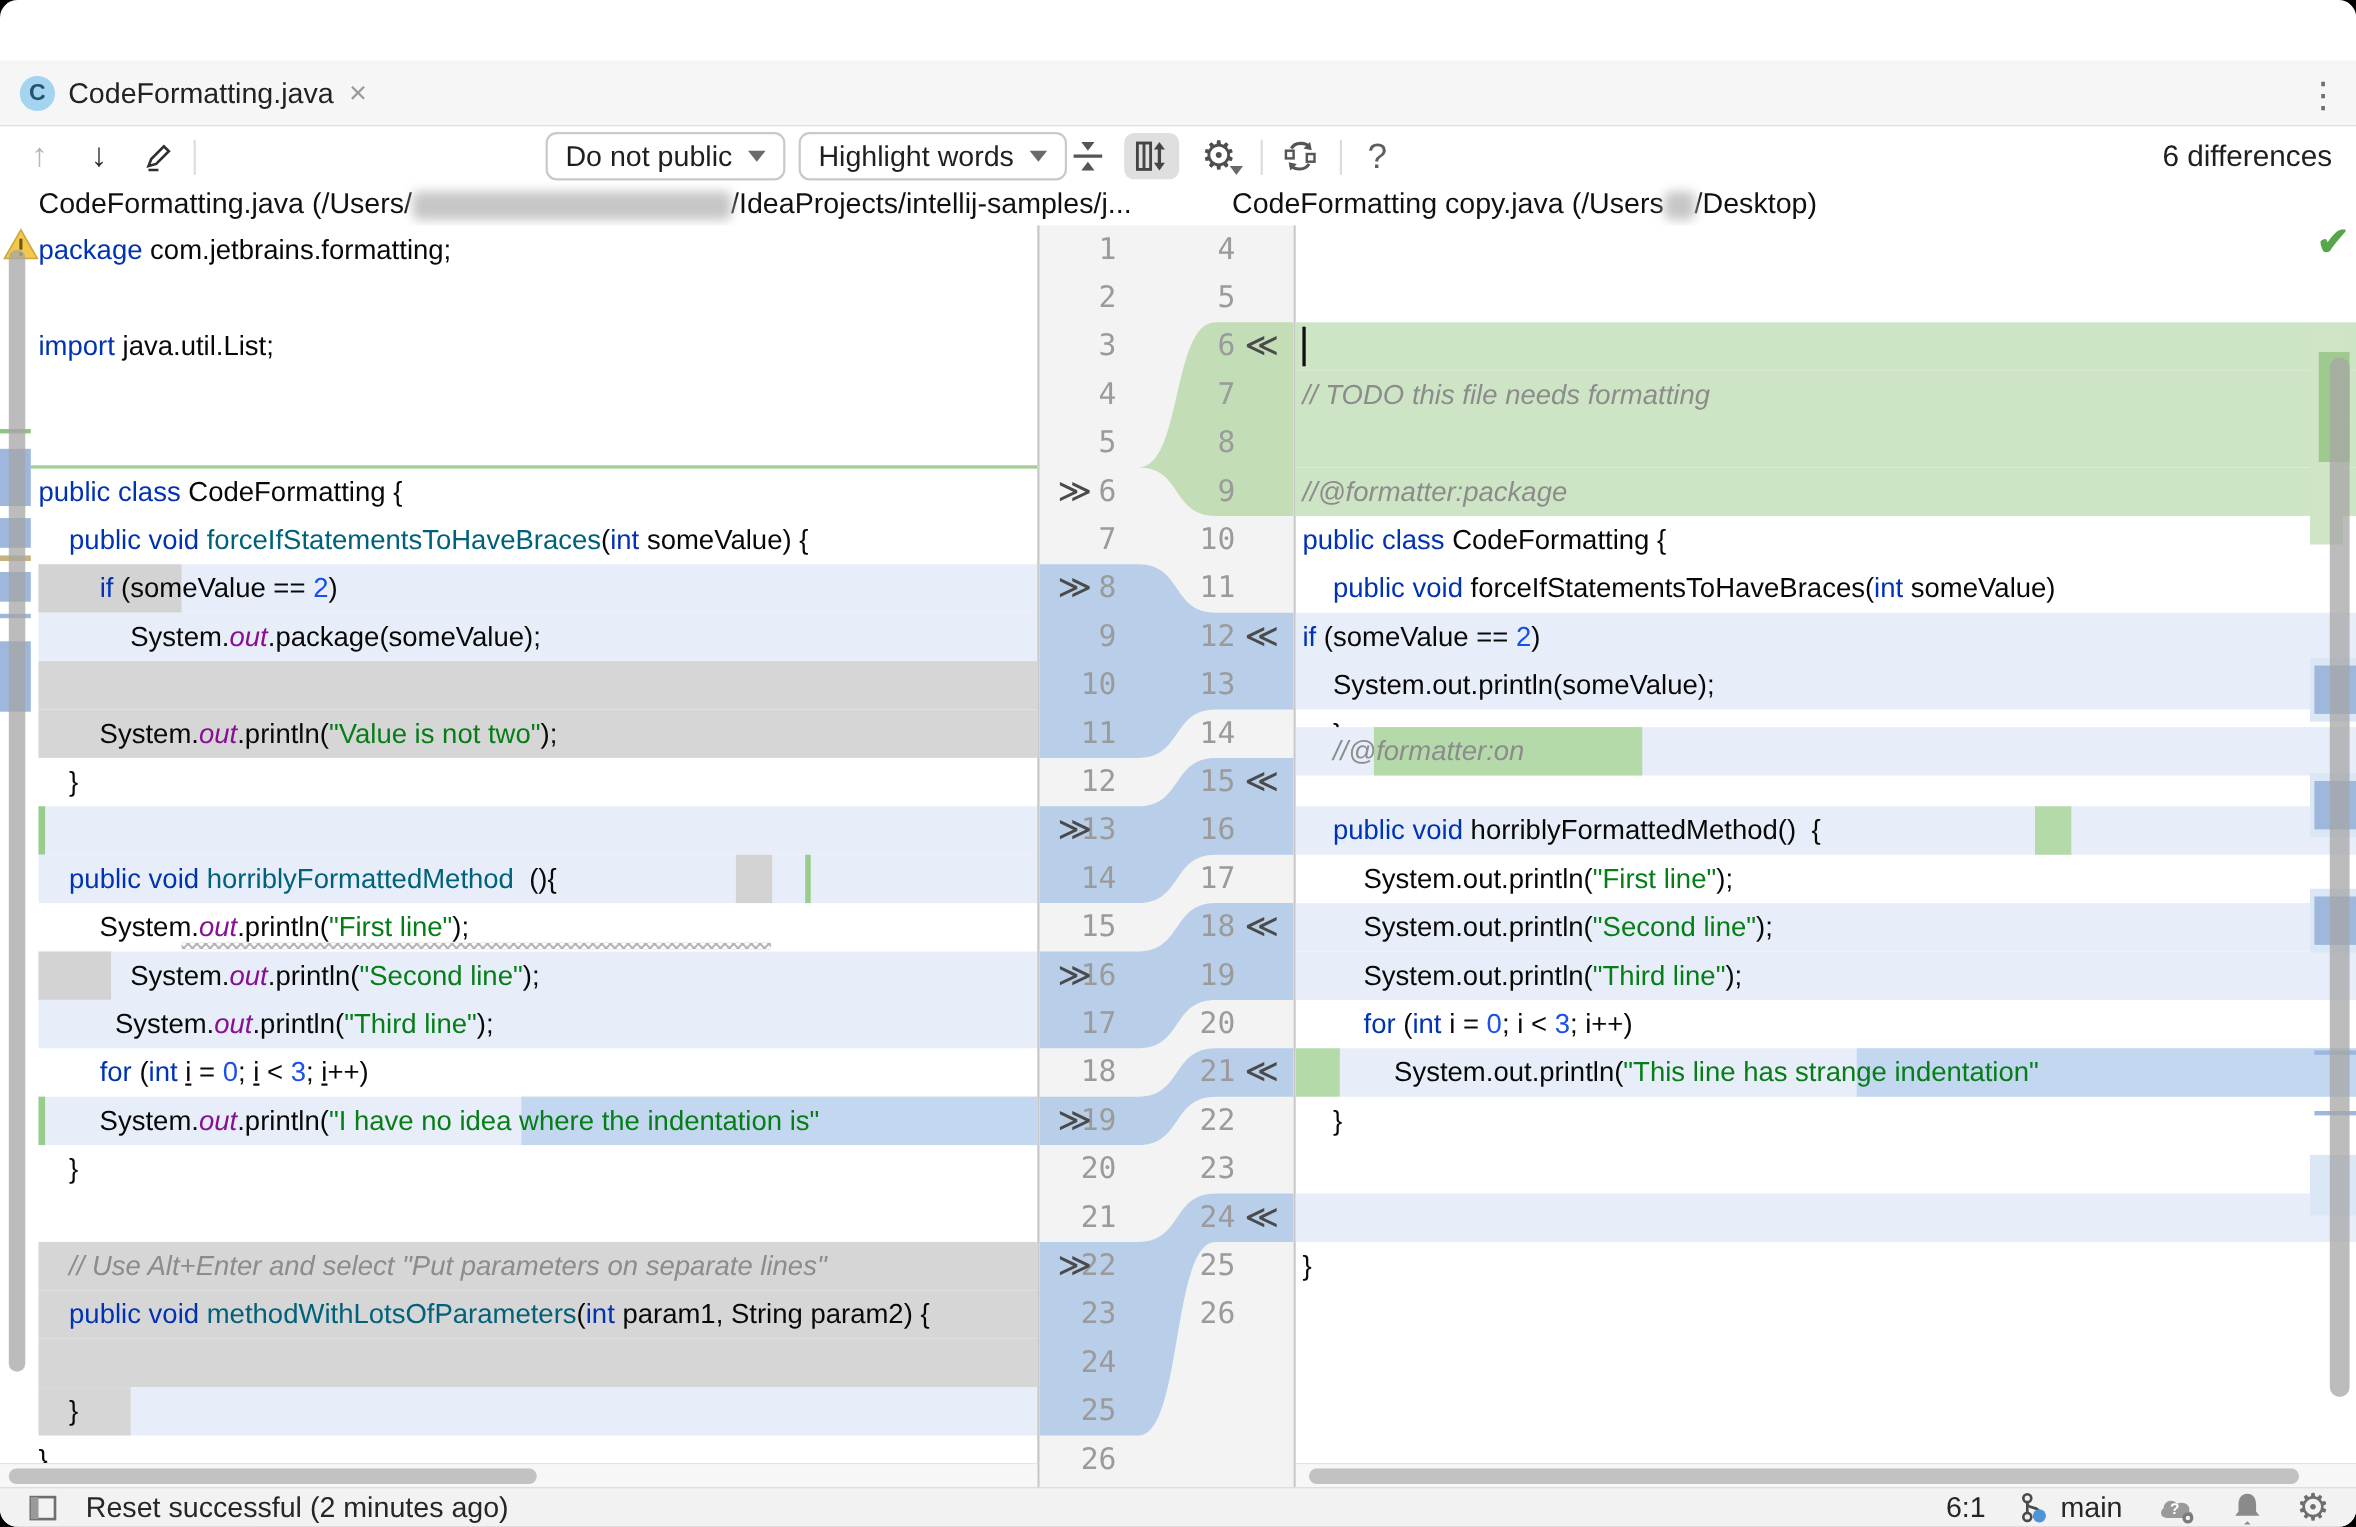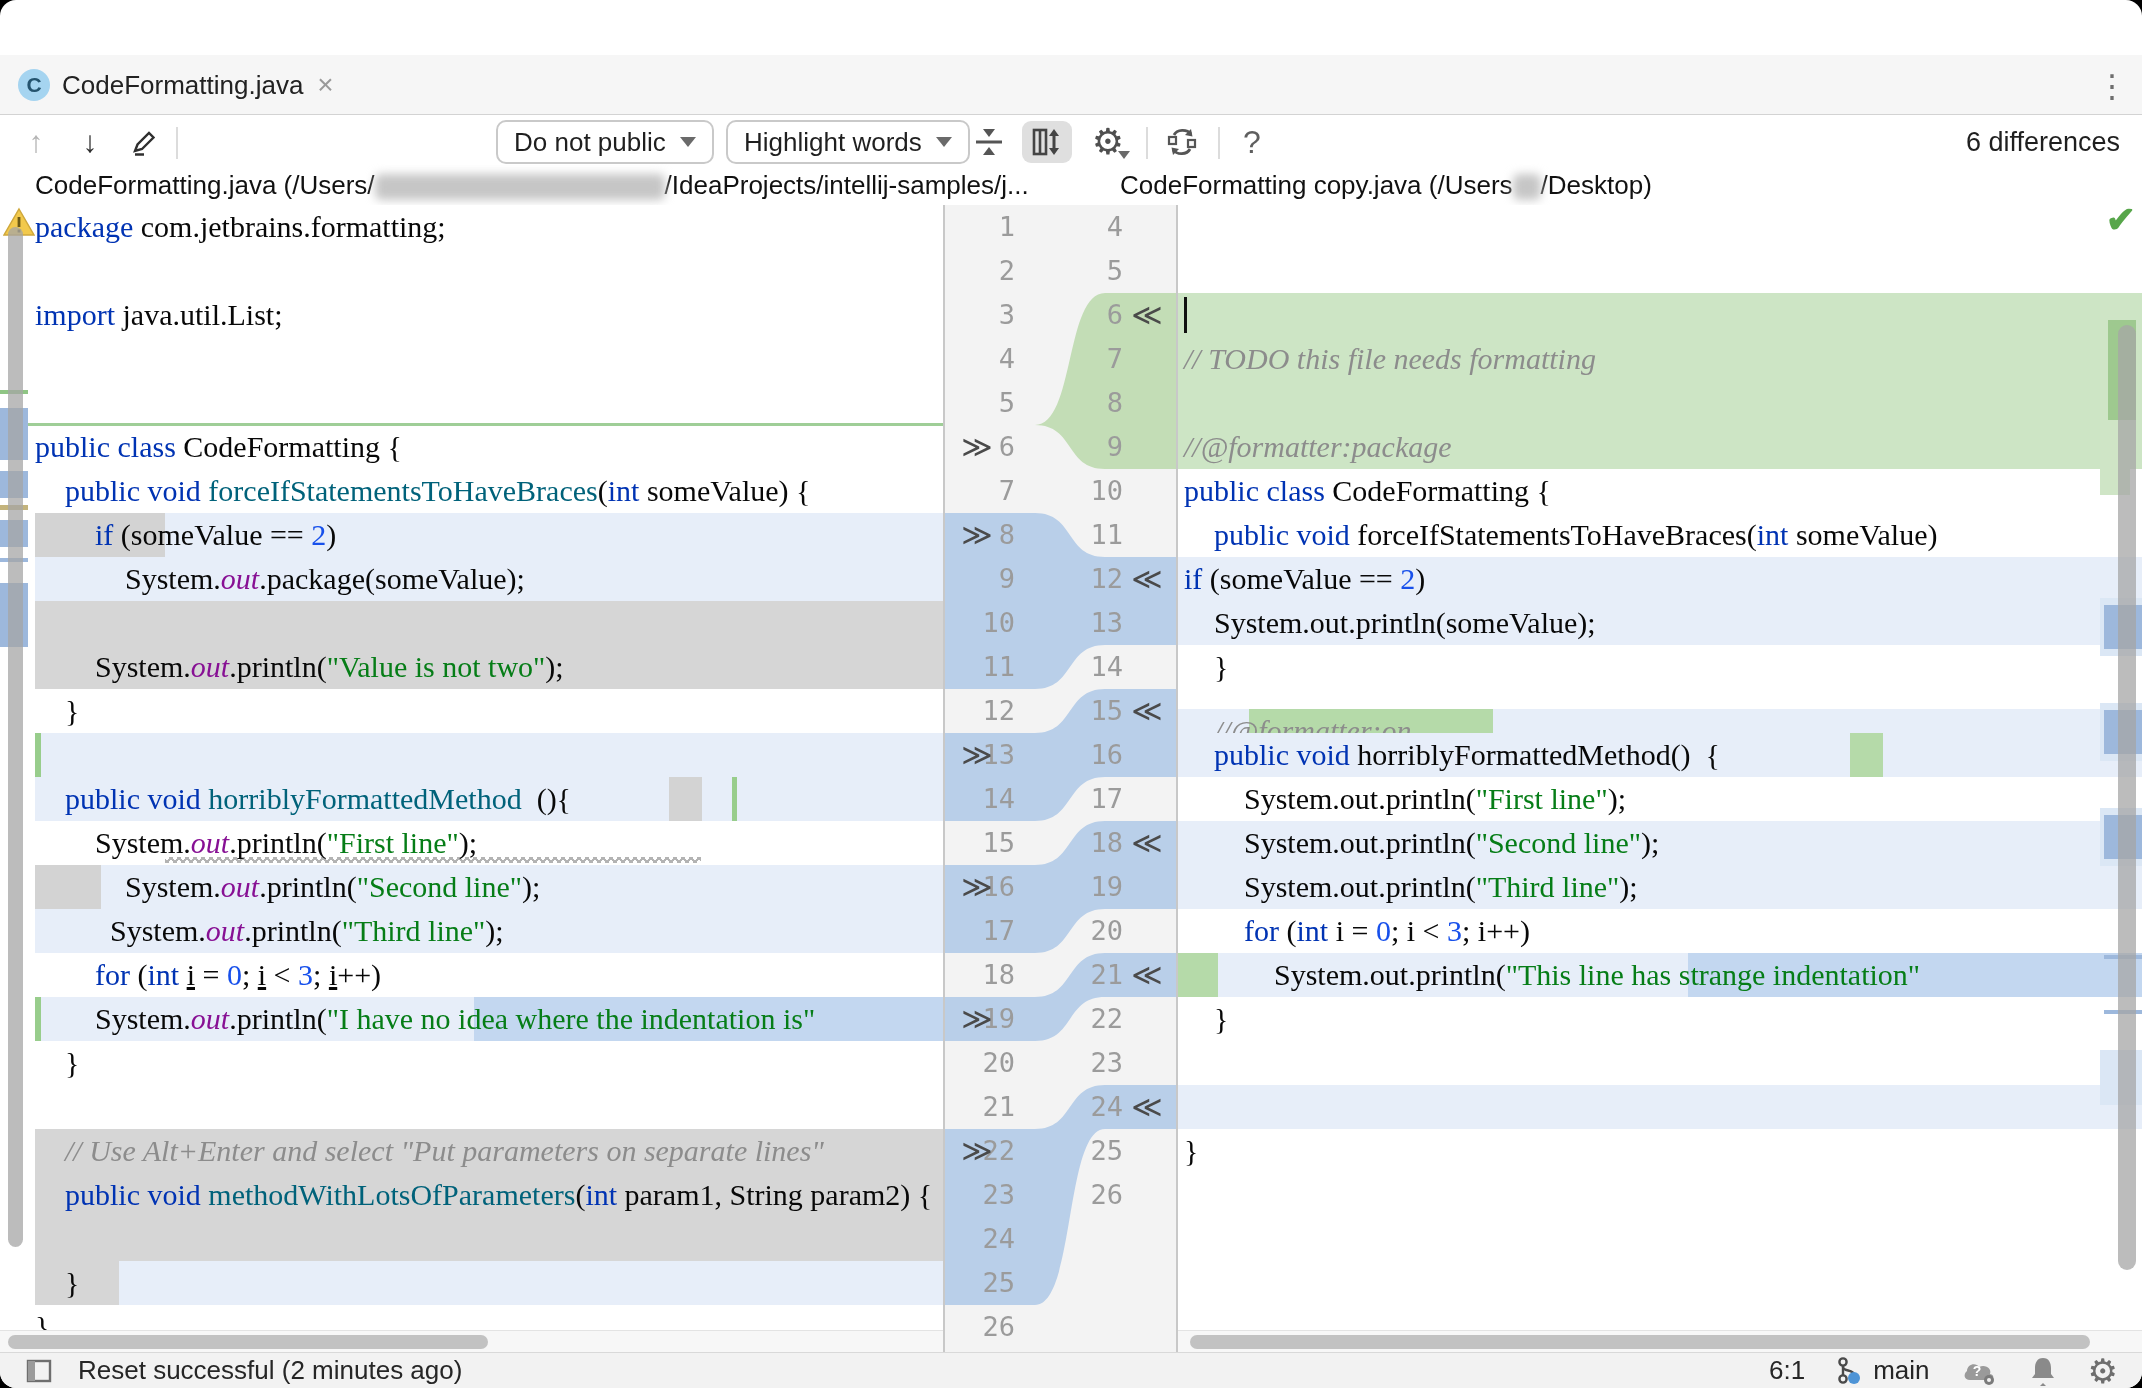--- a/index.html
+++ b/index.html
@@ -49,21 +49,21 @@
   .blur { display:inline-block; height:26px; background:#c6c6c6; border-radius:6px;
     filter:blur(5px); vertical-align:middle; }
 
   
   #content { position:absolute; left:0; top:205px; width:2142px; height:1147px; }
   .pane { position:absolute; top:0; height:1125px; overflow:hidden; background:#fff; }
   #left-pane  { left:0;     width:943px; }
   #right-pane { left:1178px; width:964px; }
   .row { position:absolute; left:0; width:100%; height:44px; }
   .code { position:absolute; top:0; height:44px; line-height:44px; white-space:pre;
-    font-family:Liberation Serif, serif; font-size:30px; color:#080808; }
+    font-family:Liberation Sans, sans-serif; font-size:25px; color:#080808; }
   .tk-kw  { color:#0033b3; }
   .tk-pl  { color:#080808; }
   .tk-str { color:#067d17; }
   .tk-num { color:#1750eb; }
   .tk-fld { color:#871094; font-style:italic; }
   .tk-mth { color:#00627a; }
   .tk-cmt { color:#8c8c8c; font-style:italic; }
   .tk-und { text-decoration:underline; }
   .dec { position:absolute; top:0; height:44px; }
   .dec.chg      { background:#e7eef9; }
@@ -418,21 +418,21 @@
             <div class="dec chg" style="left: 0px; width: 964px;"></div>
             <div class="code" style="left: 6px;"><span class="tk-kw">if</span><span class="tk-pl"> (someValue == </span><span class="tk-num">2</span><span class="tk-pl">)</span></div>
           </div>
           <div class="row" style="top: 396px;">
             <div class="dec chg" style="left: 0px; width: 964px;"></div>
             <div class="code" style="left: 6px;"><span class="tk-pl">    System.out.println(someValue);</span></div>
           </div>
           <div class="row" style="top: 440px;">
             <div class="code" style="left: 6px;"><span class="tk-pl">    }</span></div>
           </div>
-          <div class="row" style="top: 504px; padding-left: 22px;">
+          <div class="row" style="top: 456px; padding-left: 22px;">
             <div class="dec chg" style="left: 0px; width: 964px;"></div>
             <div class="dec insw" style="left: 71px; width: 244px;"></div>
             <div class="code" style="left: 6px;"><span class="tk-cmt">    //@formatter:on</span></div>
           </div>
           <div class="row" style="top: 528px;">
             <div class="dec chg" style="left: 0px; width: 964px;"></div>
             <div class="dec insw" style="left: 672px; width: 33px;"></div>
             <div class="code" style="left: 6px;"><span class="tk-pl">    </span><span class="tk-kw">public</span><span class="tk-pl"> </span><span class="tk-kw">void</span><span class="tk-pl"> horriblyFormattedMethod()  {</span></div>
           </div>
           <div class="row" style="top: 572px;">

